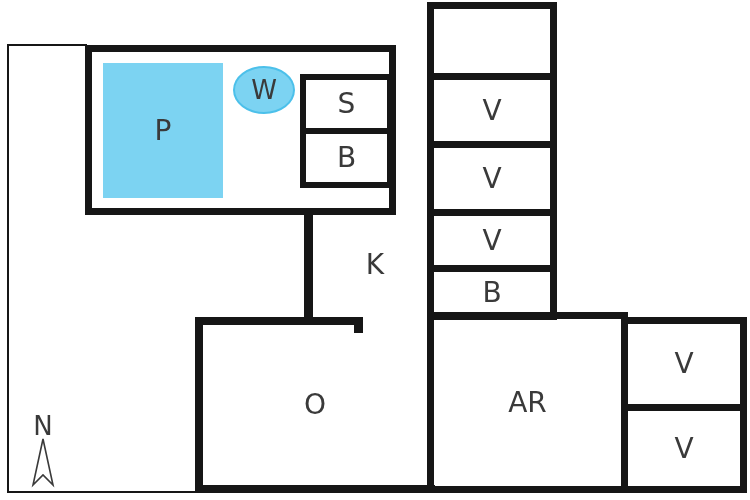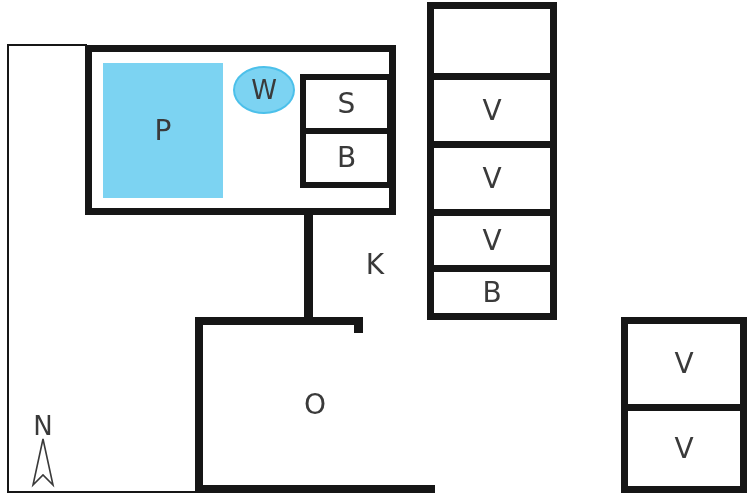--- a/index.html
+++ b/index.html
@@ -77,20 +77,23 @@
   </div>
 
   <div class="wall" style="left:195px;top:317px;width:168px;height:8px;"></div>
   <div class="wall" style="left:354px;top:317px;width:9px;height:16px;"></div>
   <div class="wall" style="left:195px;top:317px;width:8px;height:176px;"></div>
   <div class="wall" style="left:195px;top:485px;width:240px;height:8px;"></div>
   <div class="freelabel" style="left:285px;top:385px;width:60px;height:40px;">
     <span class="label">O</span>
   </div>
 
+  <div class="room" style="left:427px;top:312px;width:201px;height:181px;">
+    <span class="label">AR</span>
+  </div>
 
   <div class="room" style="left:621px;top:317px;width:126px;height:94px;">
     <span class="label">V</span>
   </div>
   <div class="room" style="left:621px;top:404px;width:126px;height:89px;">
     <span class="label">V</span>
   </div>
 
   <div class="freelabel" style="left:28px;top:413px;width:30px;height:26px;">
     <span class="label sm">N</span>

